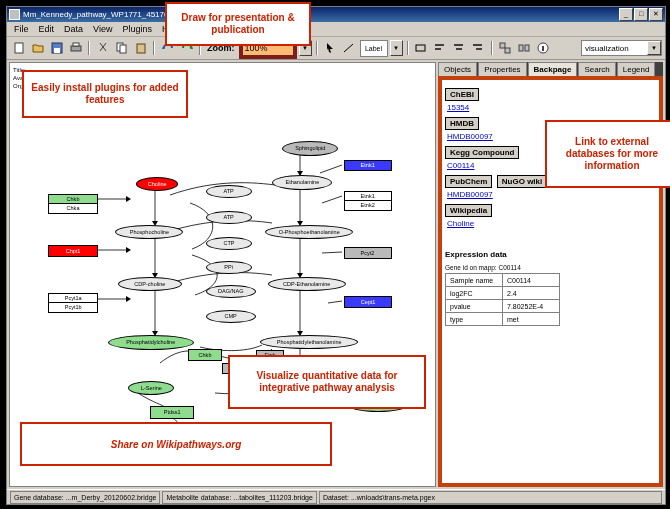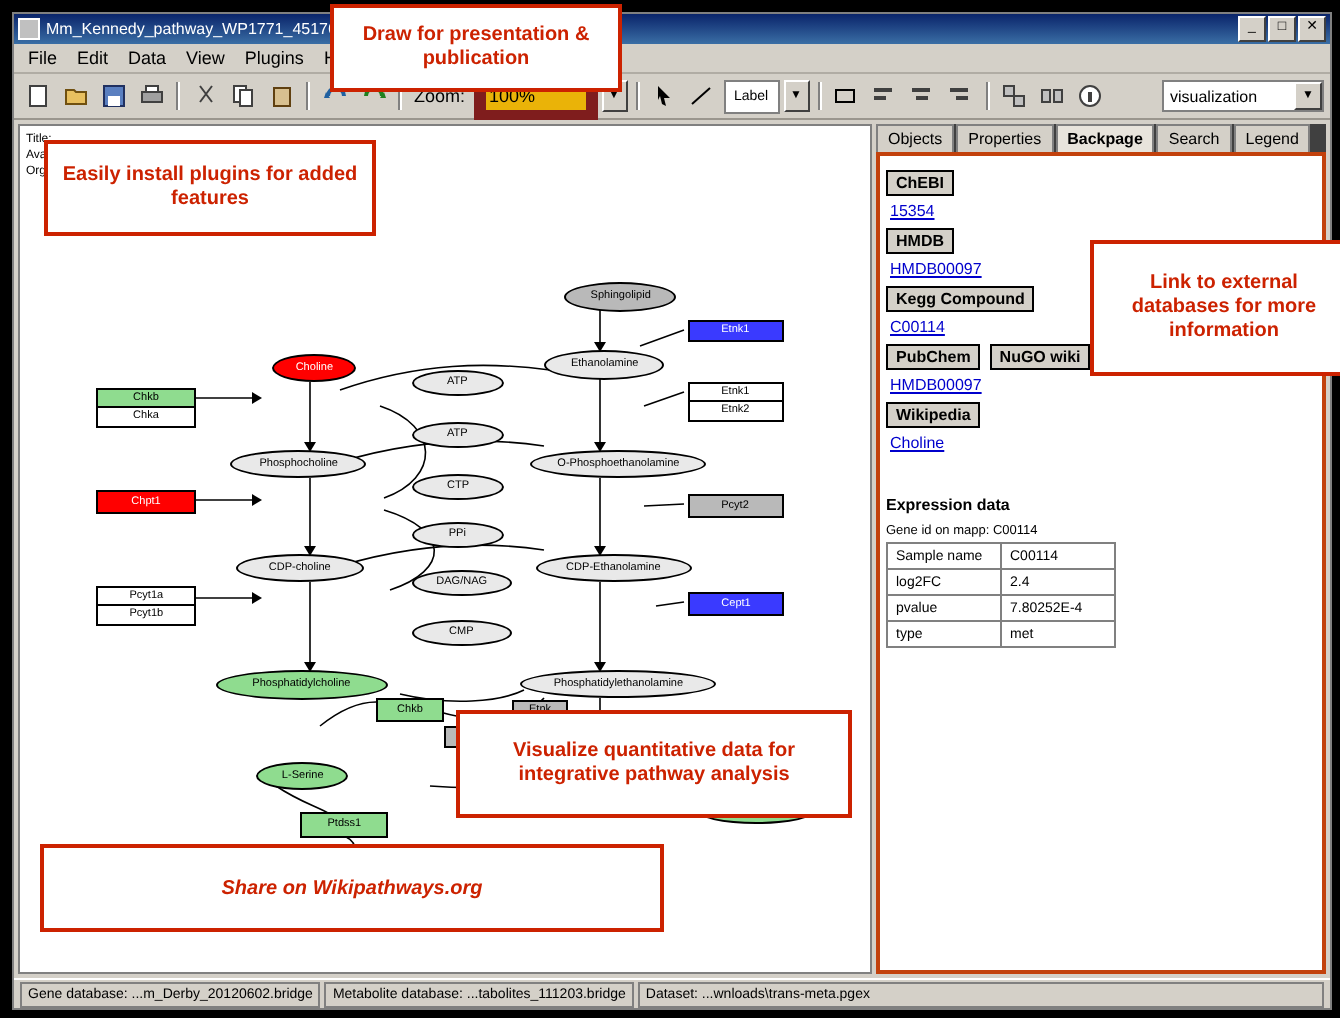--- a/index.html
+++ b/index.html
@@ -12,39 +12,39 @@
   .tb-btns{display:flex;gap:1px;}
   .tb-btn{width:12px;height:11px;background:#d4d0c8;border:1px solid #fff;border-right-color:#404040;border-bottom-color:#404040;font-size:7px;line-height:9px;text-align:center;color:#000;}
   
   .menubar{height:14px;background:#d4d0c8;display:flex;align-items:center;padding:0 2px;font-size:9px;border-bottom:1px solid #b0aca4;}
   .menubar span{padding:0 5px;color:#000;}
   
   .toolbar{height:20px;background:#d4d0c8;display:flex;align-items:center;padding:1px 3px;gap:2px;border-bottom:1px solid #9a968e;}
   .tbtn{width:15px;height:15px;background:#d4d0c8;border:1px solid #d4d0c8;display:flex;align-items:center;justify-content:center;}
   .tbtn svg{display:block;}
   .sep{width:1px;height:14px;background:#808080;margin:0 2px;border-right:1px solid #fff;}
-  .zoomlabel{font-size:9px;margin:0 2px;}
-  .zoombox{width:48px;height:14px;background:#eab308;border:6px solid #7f1d1d;font-size:9px;display:flex;align-items:center;padding-left:2px;}
+  .zoomlabel{font-size:9px;margin:0 2px;font-weight:bold;}
+  .zoombox{width:48px;height:14px;background:#fdba74;border:4px solid #7f1d1d;font-size:9px;display:flex;align-items:center;padding-left:2px;}
   .zoomarrow{width:11px;height:14px;background:#d4d0c8;border:1px solid #fff;border-right-color:#404040;border-bottom-color:#404040;display:flex;align-items:center;justify-content:center;font-size:6px;}
   .combo{margin-left:auto;width:76px;height:14px;background:#fff;border:1px solid #808080;font-size:8px;display:flex;align-items:center;padding-left:3px;position:relative;}
   .combo .ca{position:absolute;right:0;top:0;width:12px;height:12px;background:#d4d0c8;border:1px solid #fff;border-right-color:#404040;border-bottom-color:#404040;font-size:6px;display:flex;align-items:center;justify-content:center;}
   
   .body{flex:1;display:flex;background:#d4d0c8;padding:2px;gap:2px;overflow:hidden;}
   .canvas{position:relative;flex:1;background:#fff;border:1px solid #808080;overflow:hidden;}
   .leftmeta{position:absolute;left:3px;top:3px;font-size:6px;color:#000;line-height:8px;}
   
   .node{position:absolute;font-size:6px;display:flex;align-items:center;justify-content:center;border:1px solid #000;color:#000;text-align:center;line-height:7px;}
   .ell{border-radius:50%;background:#e8e8e8;}
   .rect{background:#cfcfcf;}
   
   .rightpanel{width:225px;display:flex;flex-direction:column;background:#404040;}
   .tabrow{display:flex;height:14px;font-size:8px;}
   .tab{padding:1px 5px;background:#d4d0c8;border:1px solid #808080;border-bottom:none;margin-right:1px;display:flex;align-items:center;}
   .tab.active{background:#e8e4dc;font-weight:bold;}
-  .rpanel{flex:1;background:#fff;border:2px solid #c2410c;overflow:hidden;position:relative;padding:3px;}
+  .rpanel{flex:1;background:#fff;border:4px solid #c2410c;overflow:hidden;position:relative;padding:3px;}
   .dbcard{border:1px solid #000;background:#d4d0c8;font-size:8px;font-weight:bold;padding:1px 4px;display:inline-block;margin-top:3px;}
   .dblink{color:#0000cc;text-decoration:underline;font-size:8px;margin:2px 0 0 2px;display:block;}
   .dbplain{font-size:8px;margin:2px 0 0 2px;display:block;}
   .exprtitle{font-size:8px;font-weight:bold;margin-top:22px;}
   .gidlabel{font-size:6.5px;margin-top:5px;}
   table.expr{border-collapse:collapse;margin-top:2px;font-size:7px;}
   table.expr td{border:1px solid #808080;padding:1px 4px;height:10px;}
   table.expr td.k{width:48px;}
   table.expr td.v{width:48px;}
   

